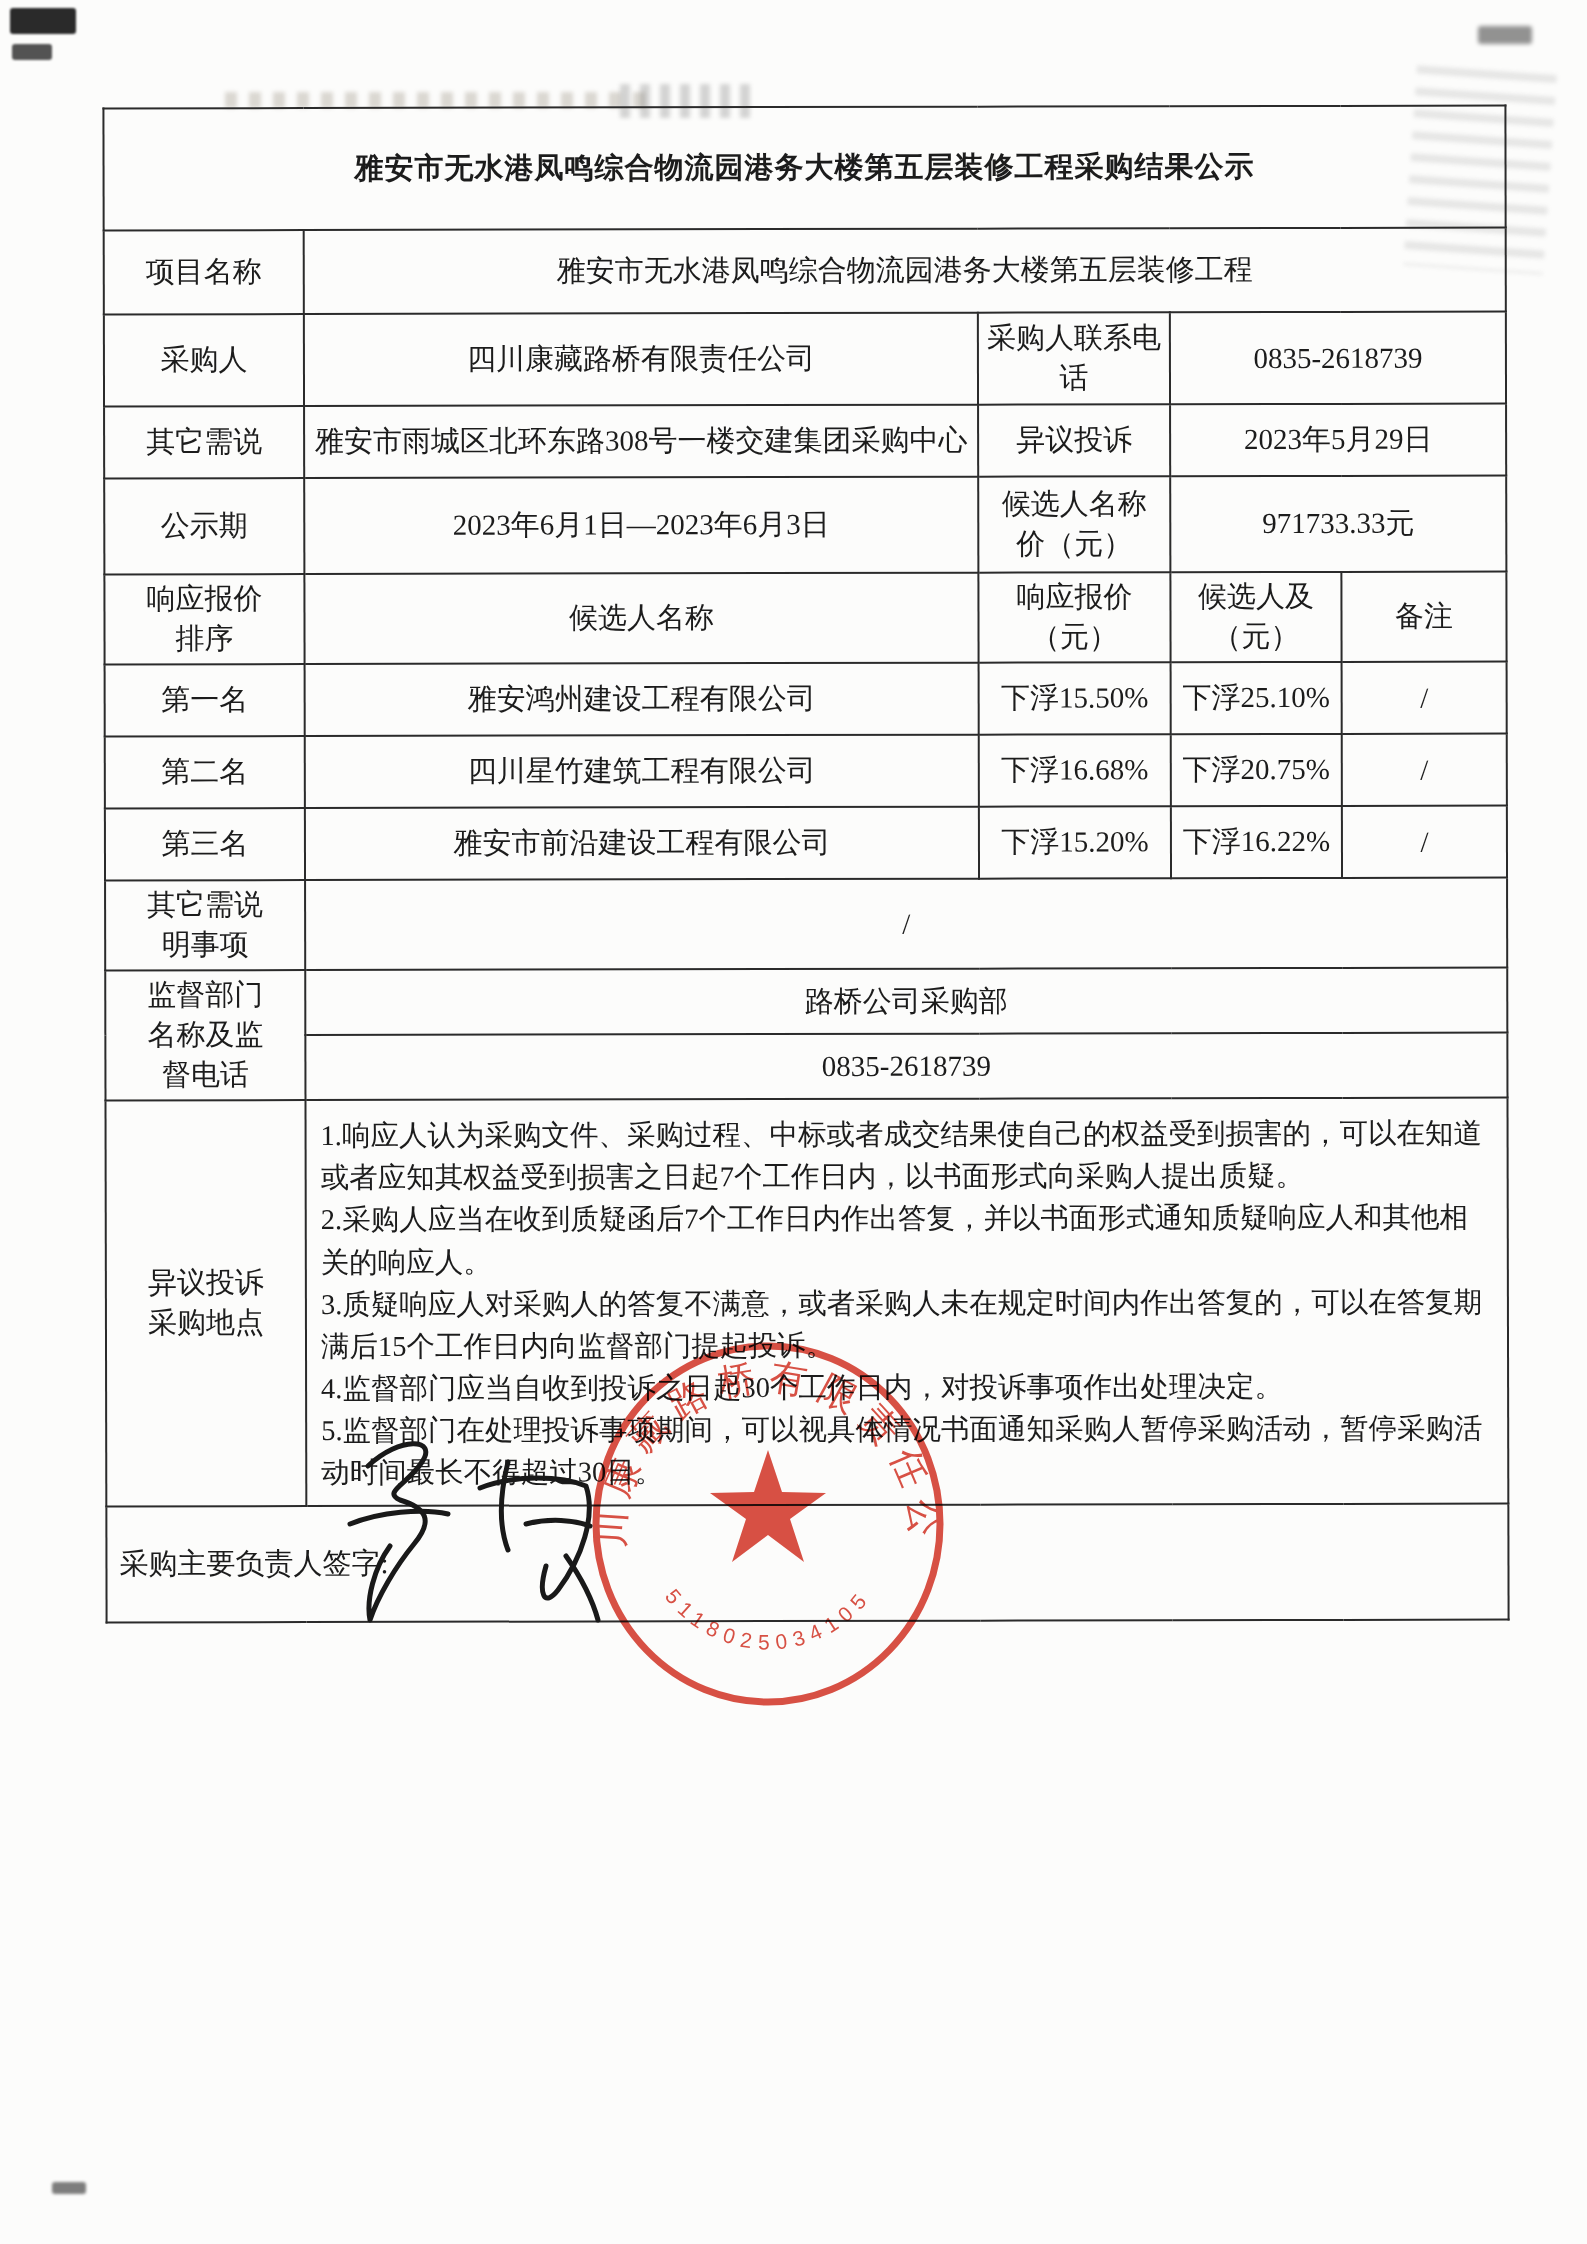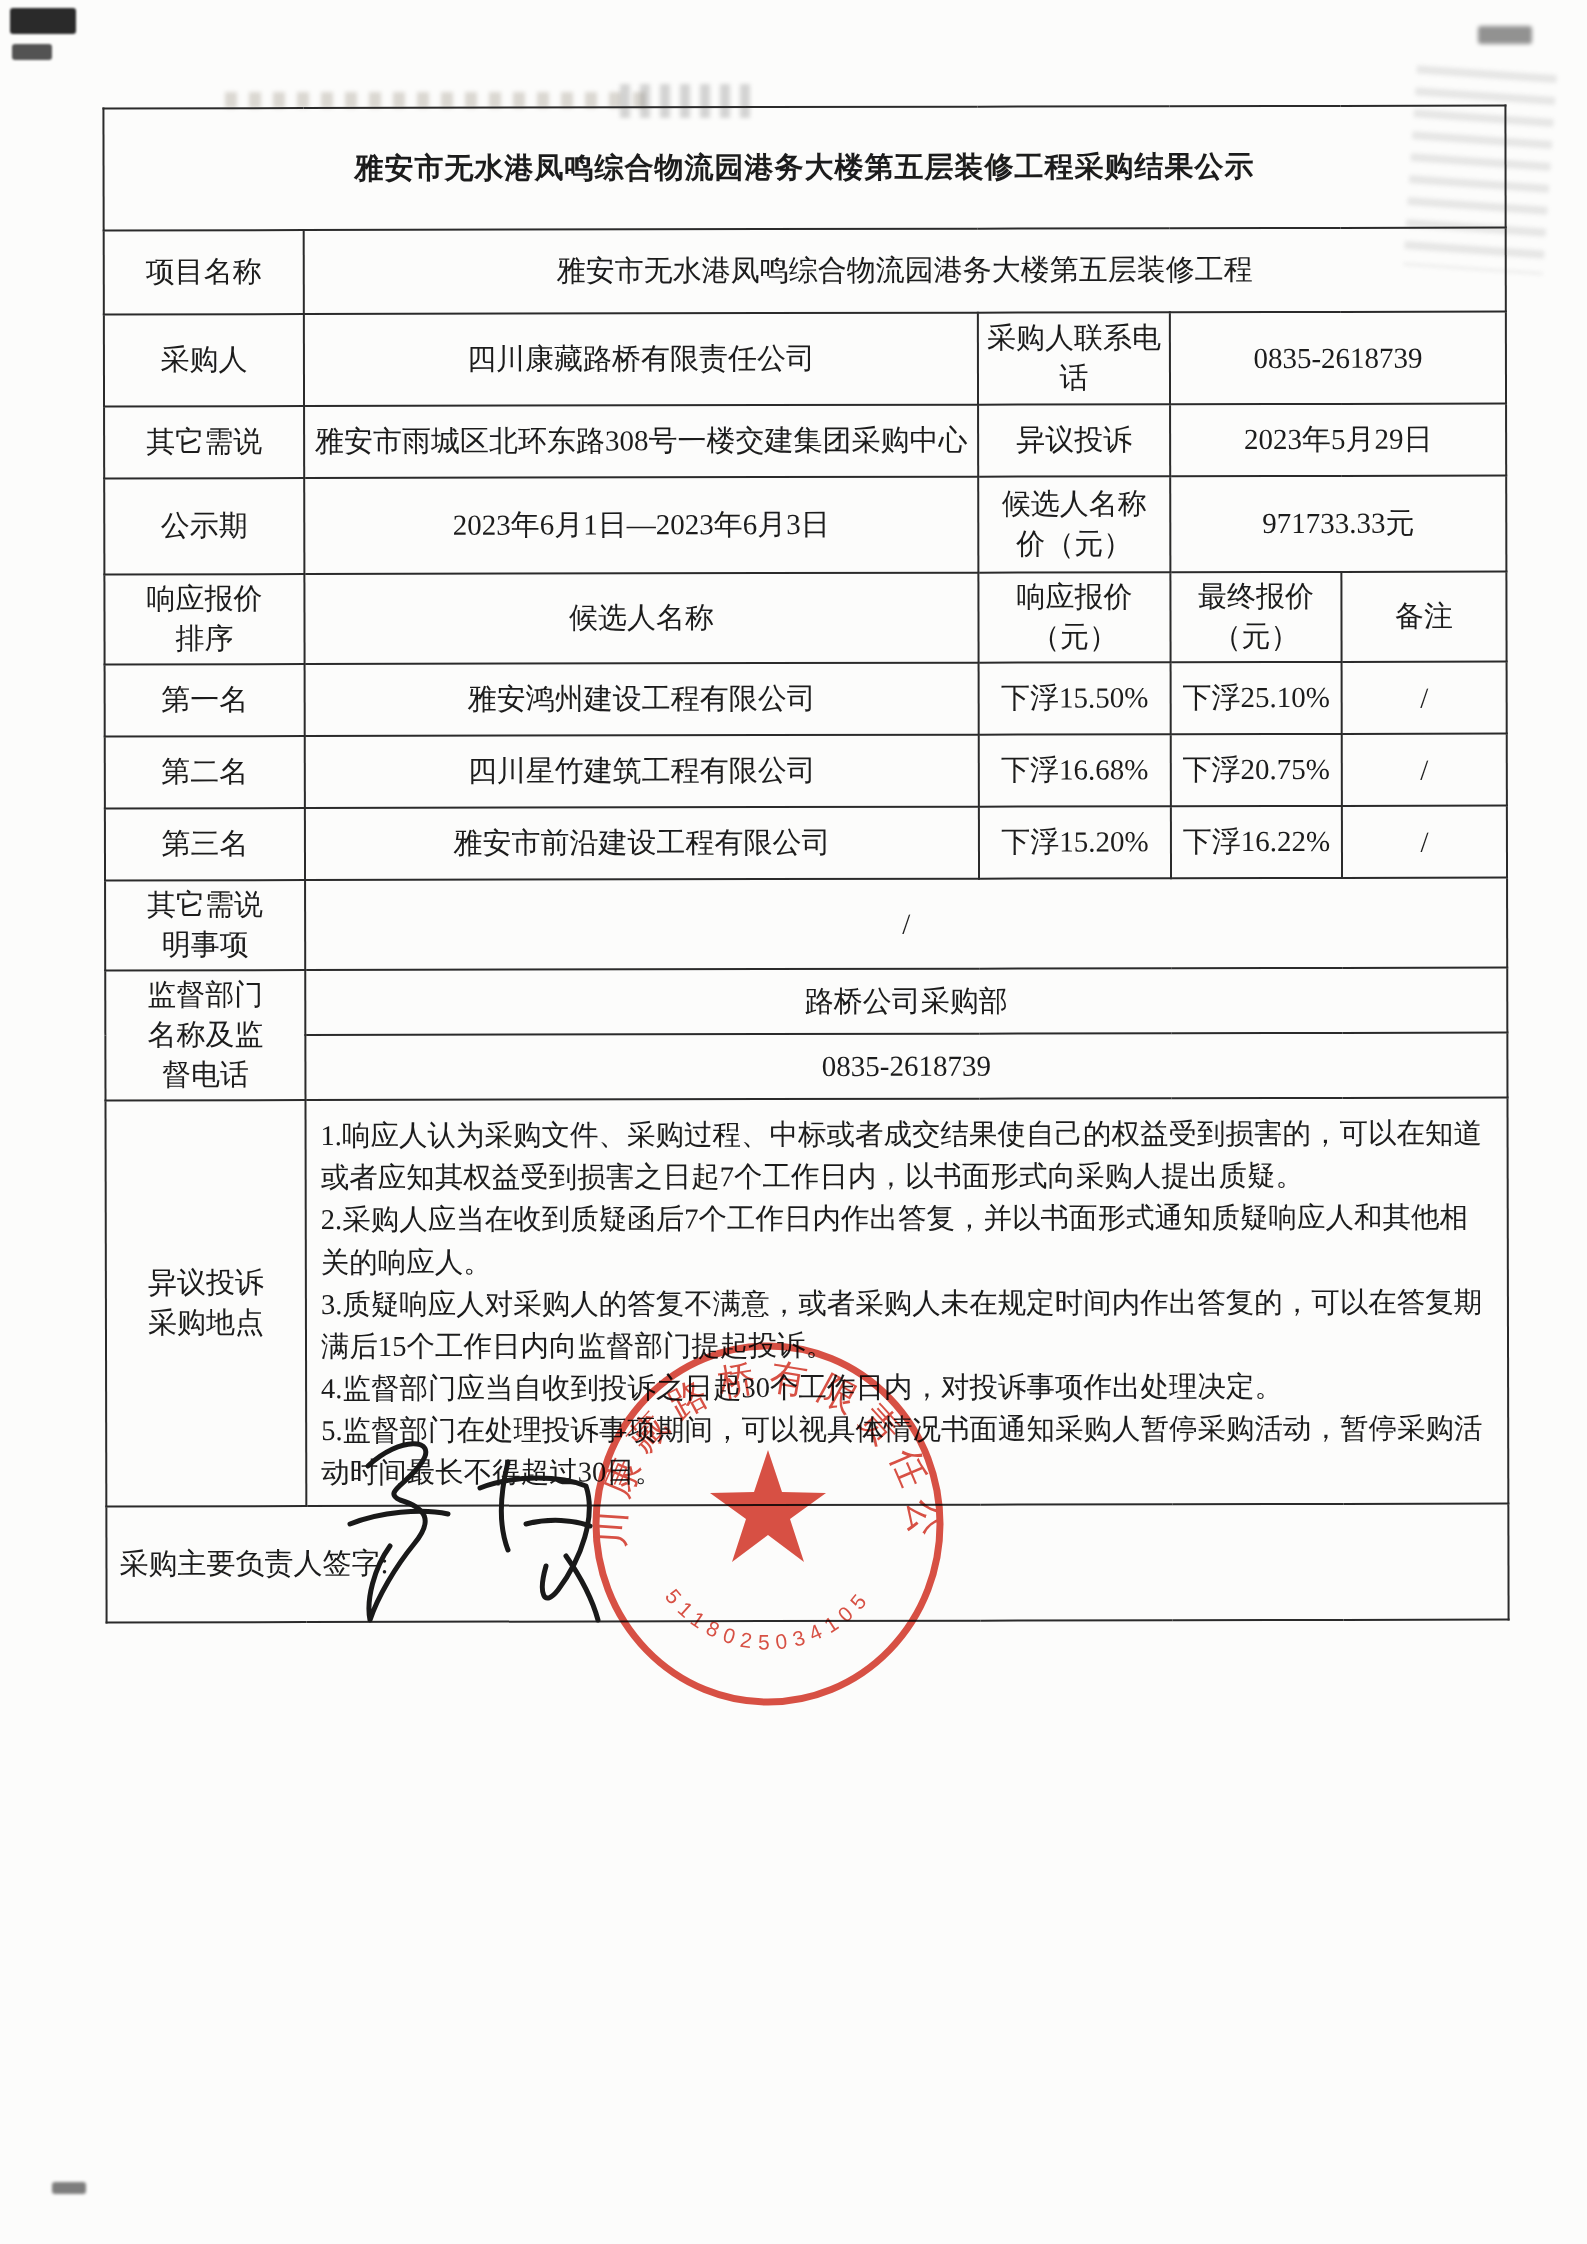--- a/index.html
+++ b/index.html
@@ -119,21 +119,21 @@
 价（元）</td>
       <td colspan="2">971733.33元</td>
     </tr>
 
     <tr class="r-chead">
       <td class="lbl">响应报价
 排序</td>
       <td>候选人名称</td>
       <td class="lbl">响应报价
 （元）</td>
-      <td class="lbl">最终报价
+      <td class="lbl">候选人及
 （元）</td>
       <td>备注</td>
     </tr>
 
     <tr class="r-cand">
       <td>第一名</td>
       <td>雅安鸿州建设工程有限公司</td>
       <td>下浮15.50%</td>
       <td>下浮25.10%</td>
       <td>/</td>

